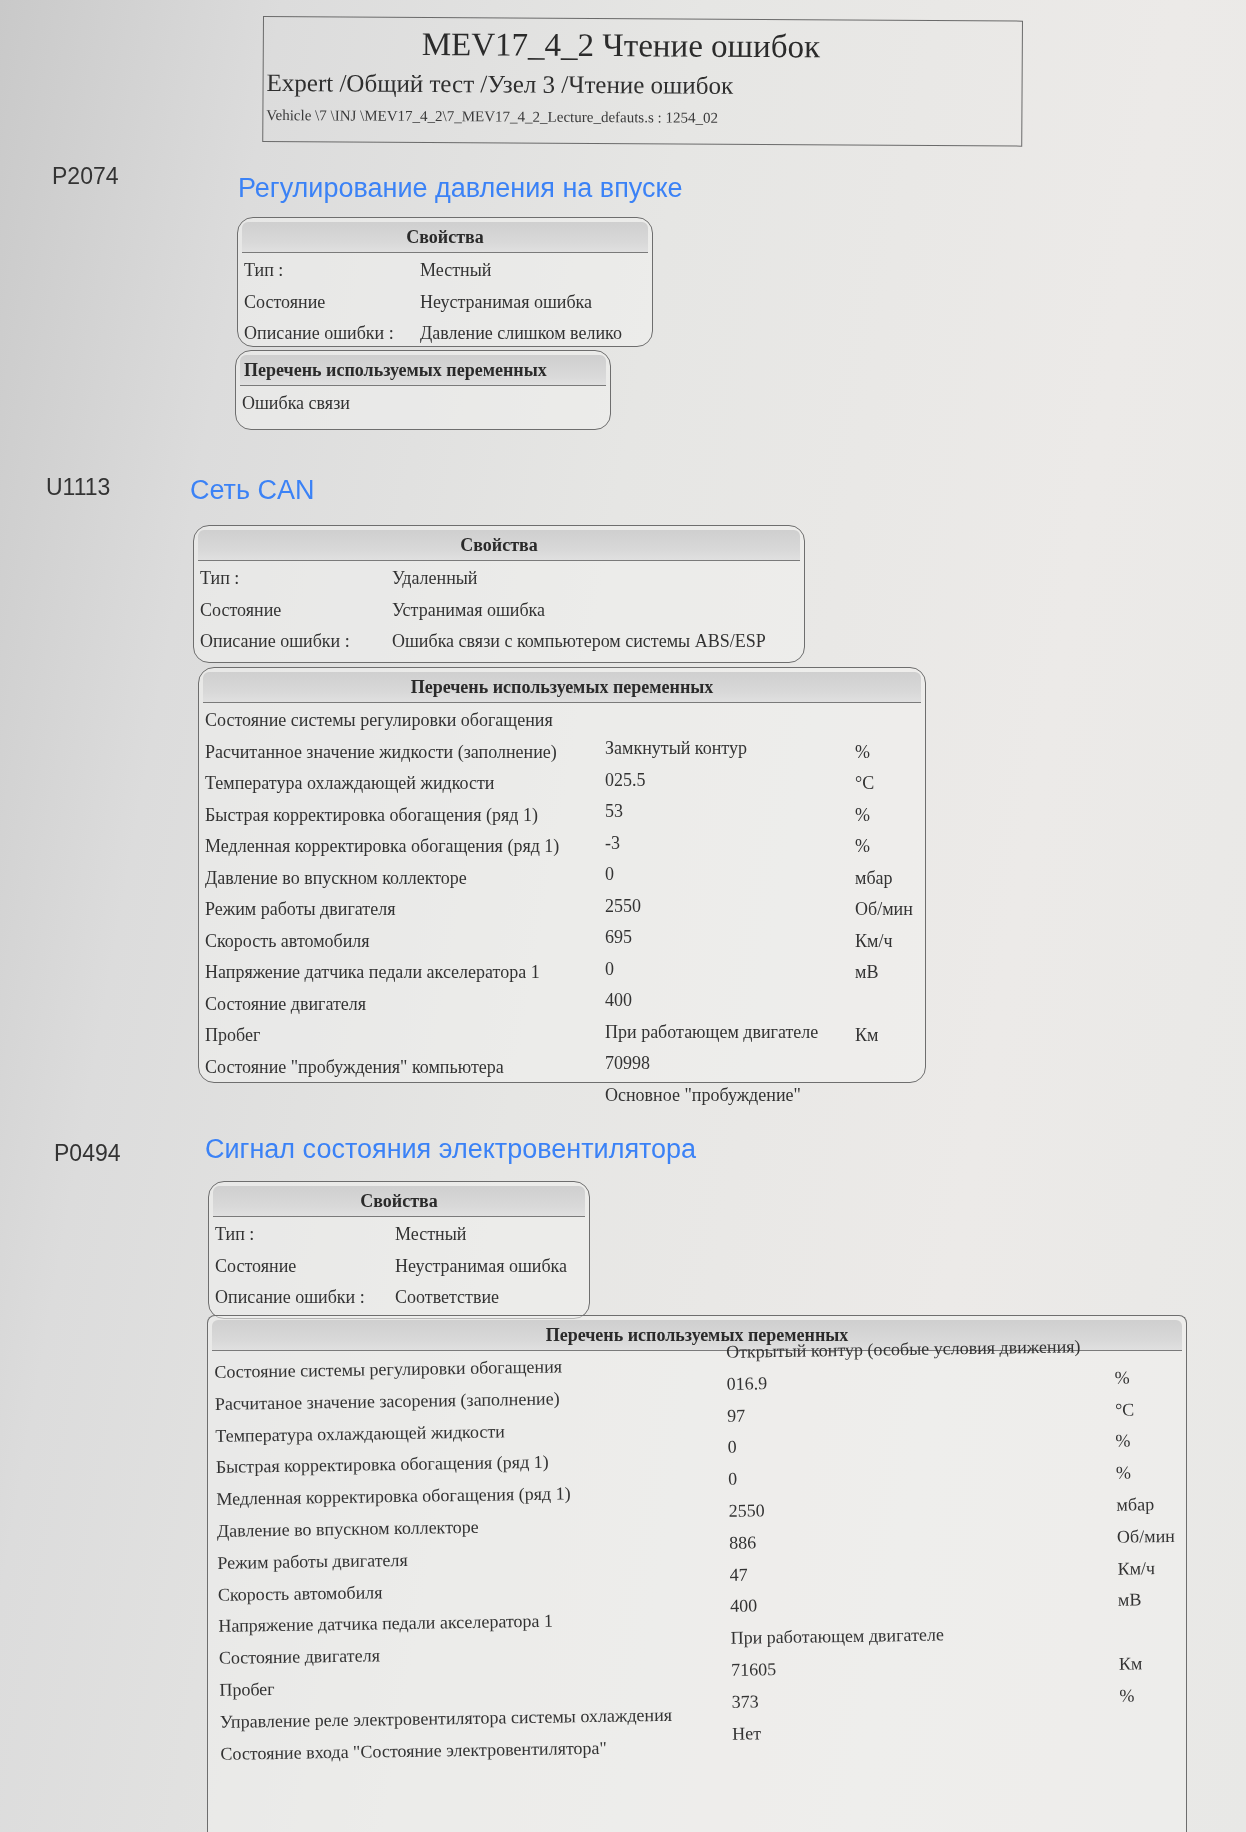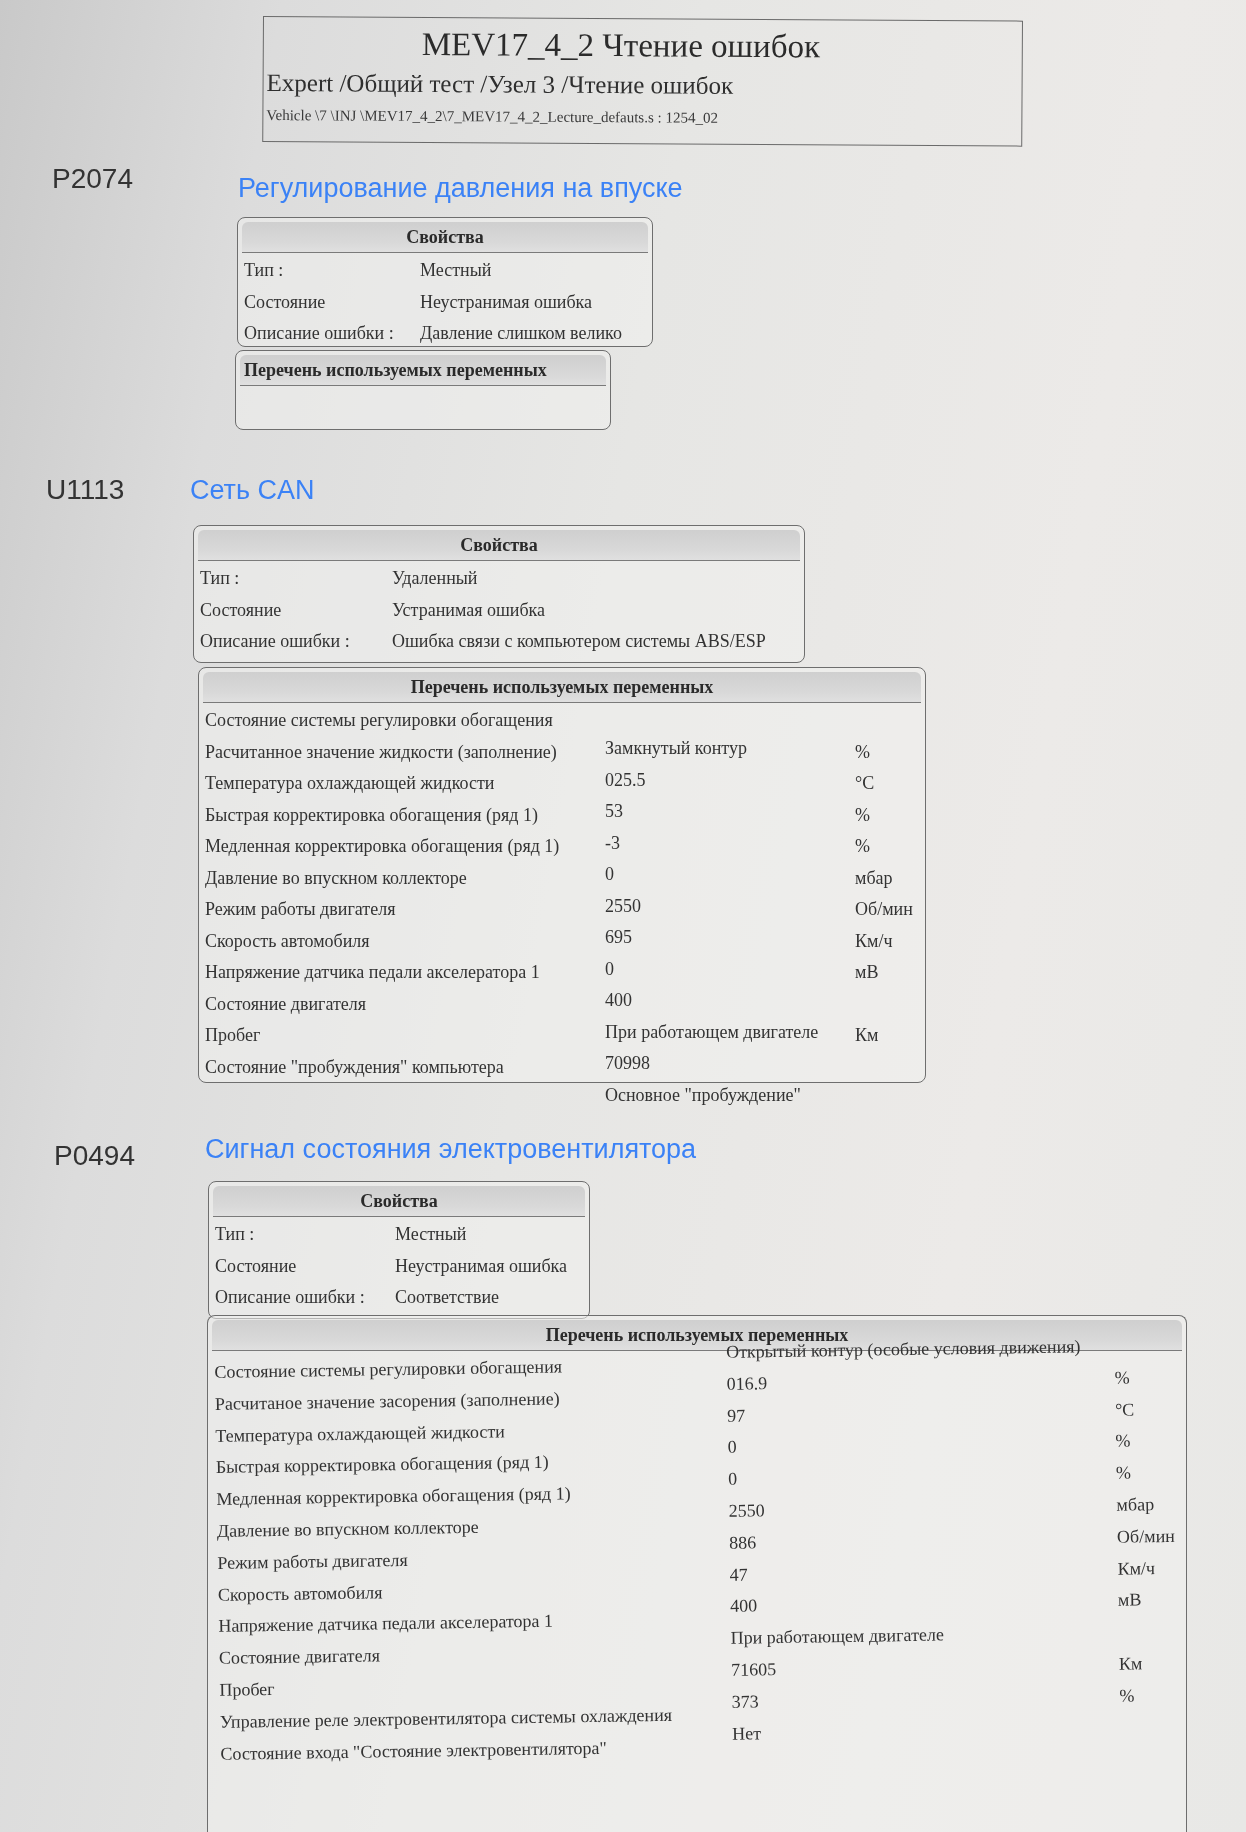--- a/index.html
+++ b/index.html
@@ -10,25 +10,25 @@
   }
   .page-header {
     position: absolute; left: 263px; top: 16px; width: 760px; height: 126px;
     border: 1.5px solid #6a6a6a; box-sizing: border-box;
     transform: rotate(0.35deg); transform-origin: left top;
   }
   .ph-title { position: absolute; left: 158px; top: 8px; font-size: 33px; color: #2b2b2b; white-space: nowrap; }
   .ph-path { position: absolute; left: 3px; top: 52px; font-size: 25px; color: #2f2f2f; white-space: nowrap; }
   .ph-file { position: absolute; left: 3px; top: 90px; font-size: 15px; color: #3a3a3a; white-space: nowrap; }
 
-  .code { position: absolute; font-family: "Liberation Sans", sans-serif; font-size: 28px; color: #333; }
+  .code { position: absolute; font-family: "Liberation Sans", sans-serif; font-size: 23px; color: #333; }
   .title { position: absolute; font-family: "Liberation Sans", sans-serif; font-size: 27px; color: #3b82f6; white-space: nowrap; }
 
   .box {
-    position: absolute; border: 1.5px solid #6e6e6e; border-radius: 8px; box-sizing: border-box;
+    position: absolute; border: 1.5px solid #6e6e6e; border-radius: 16px; box-sizing: border-box;
     background: rgba(240,240,238,0.55);
   }
   .box-head {
     margin: 4px 4px 0 4px; height: 30px; border-radius: 6px 6px 0 0;
     background: linear-gradient(180deg, #cfcfcf 0%, #d9d9d9 70%, #e0e0e0 100%);
     border-bottom: 1.5px solid #7a7a7a;
     text-align: center; font-weight: bold; font-size: 18px; line-height: 30px; color: #2a2a2a;
     white-space: nowrap;
   }
   .rows { padding: 2px 6px 0 6px; }
@@ -82,20 +82,25 @@
     </div>
     <div class="row">
       <span class="k">Описание ошибки :</span>
       <span class="v">Давление слишком велико</span>
     </div>
   </div>
 </div>
 
 <div class="box" id="p2074-vars">
   <div class="box-head">Перечень используемых переменных</div>
+  <div class="rows">
+    <div class="row">
+      <span class="k">Ошибка связи</span>
+    </div>
+  </div>
 </div>
 
 <div class="code" style="left:46px; top:474px;text-align:center;">U1113</div>
 <div class="title" style="left:190px; top:475px;">Сеть CAN</div>
 
 <div class="box" id="u1113-props">
   <div class="box-head">Свойства</div>
   <div class="rows">
     <div class="row">
       <span class="k">Тип :</span>

